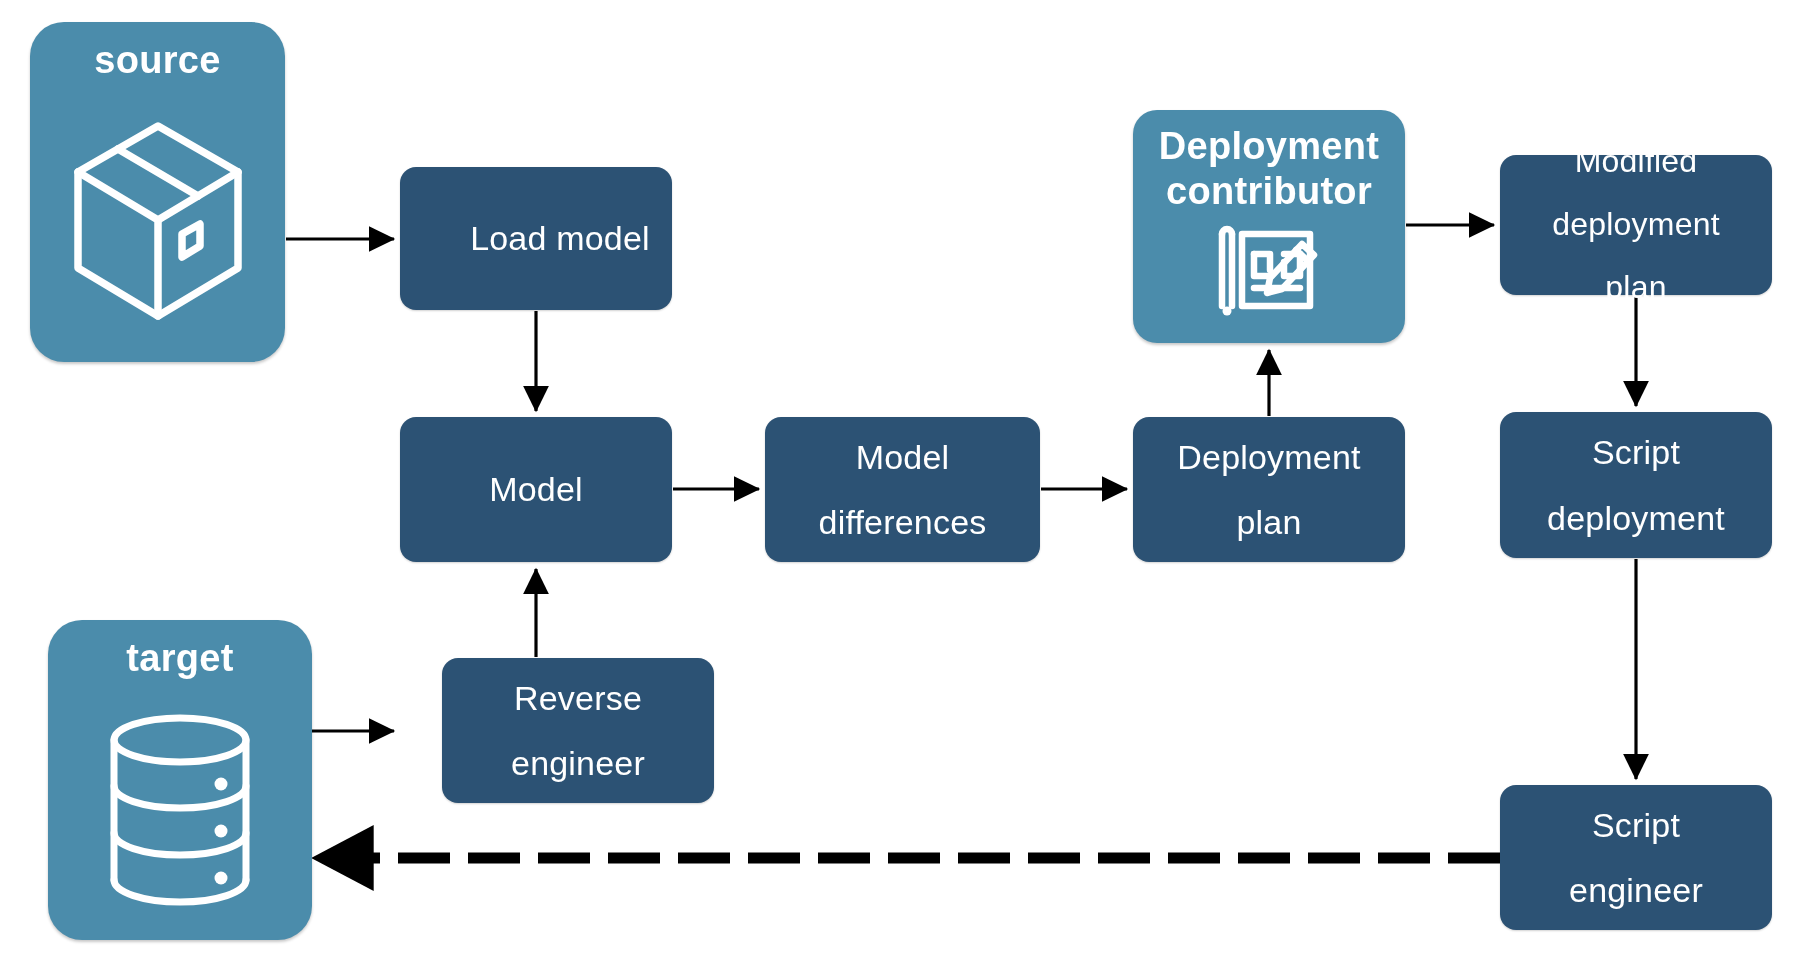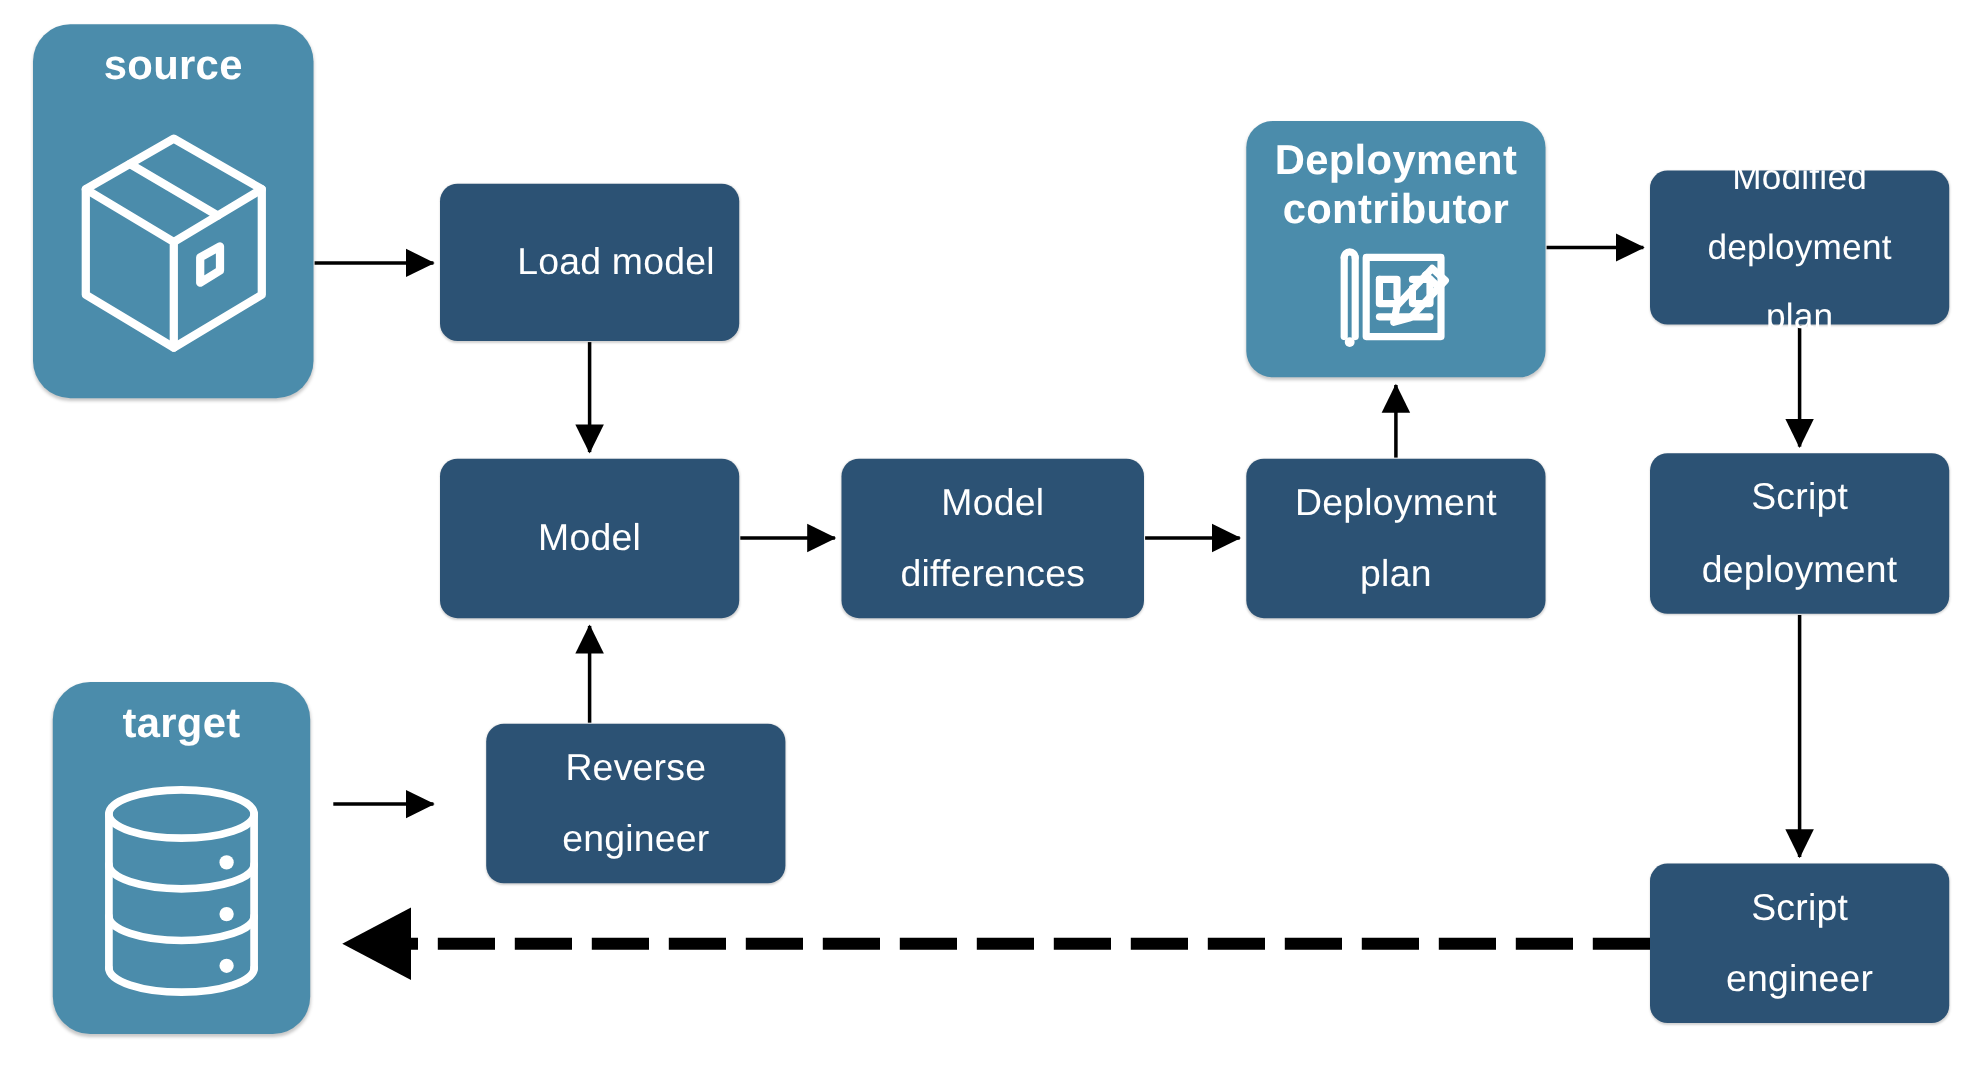--- a/index.html
+++ b/index.html
@@ -116,21 +116,21 @@
         <path d="M12 56 L92 104 L92 200"></path>
         <path d="M92 104 L172 56"></path>
 
         <path d="M52 33 L132 80"></path>
 
         <path d="M116 118 L134 108 L134 130 L116 141 Z"></path>
       </svg>
     </div>
   </div>
 
-  <div class="node entity" style="left:48px; top:620px; width:234px; height:320px;">
+  <div class="node entity" style="left:48px; top:620px; width:264px; height:320px;">
     <div class="entity-title">target</div>
     <div class="entity-icon">
       <svg width="156" height="196" viewBox="0 0 156 196" fill="none" stroke="#ffffff" stroke-width="7" stroke-linecap="round">
 
         <ellipse cx="78" cy="28" rx="66" ry="22"></ellipse>
 
         <path d="M12 28 L12 168"></path>
         <path d="M144 28 L144 168"></path>
 
         <path d="M12 168 A66 22 0 0 0 144 168"></path>

